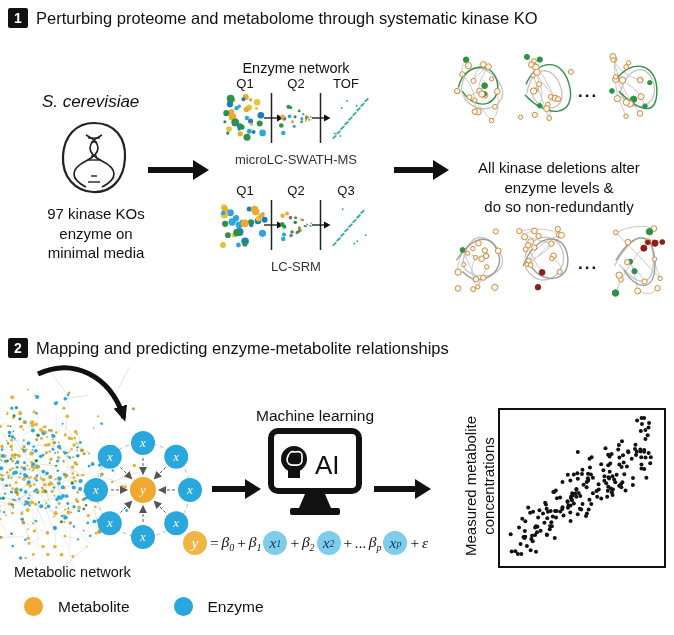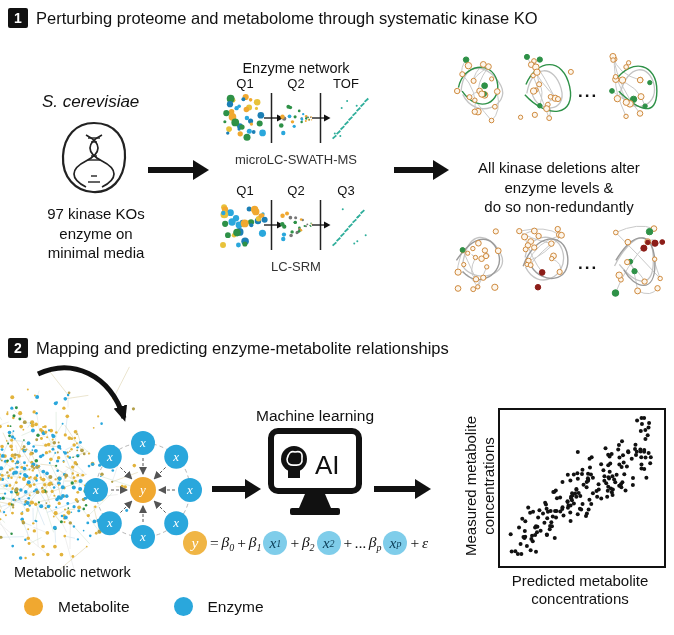--- a/index.html
+++ b/index.html
@@ -1371,24 +1371,20 @@
         <circle cx="35.11384740518406" cy="117.50632520532236" r="2" fill="#111"></circle>
         <circle cx="111.6371402409859" cy="44.03217756608501" r="2" fill="#111"></circle>
         <circle cx="135.4765837173909" cy="34.674065531697124" r="2" fill="#111"></circle>
         <circle cx="123.6574347326532" cy="52.44548960356042" r="2" fill="#111"></circle>
       </svg>
   </div>
   <div class="abs center axis-label" style="left:395px;top:468px;width:170px;transform:rotate(-90deg)">
     <div>Measured metabolite</div>
     <div>concentrations</div>
   </div>
-  <div class="abs center axis-label" style="left:498px;top:572px;width:164px">
-    <div>Predicted metabolite</div>
-    <div>concentrations</div>
-  </div>
 
   <div class="abs body15" style="left:14px;top:563px;font-size:14.5px">Metabolic network</div>
 
   <div class="legend abs" style="left:24px;top:597px">
     <div class="litem">
       <span class="sw" style="background: rgb(240, 168, 48);"></span>
       <span>Metabolite</span>
     </div>
     <div class="litem">
       <span class="sw" style="background: rgb(42, 167, 220);"></span>

